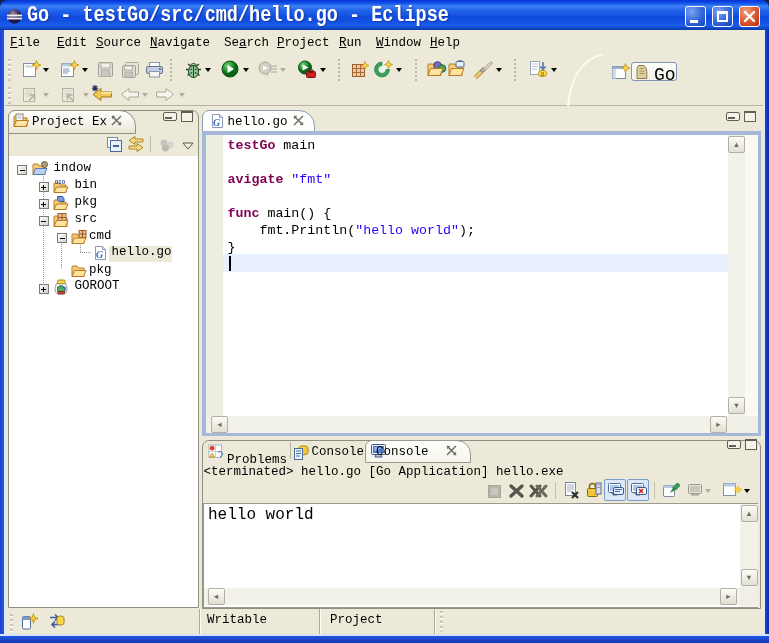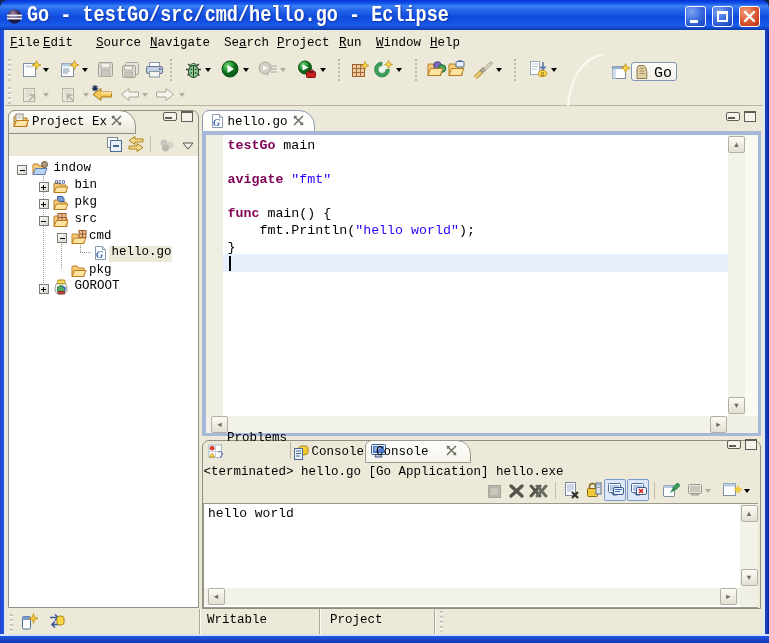--- a/index.html
+++ b/index.html
@@ -52,21 +52,21 @@
 
 <div class="ab" style="left:0;top:30px;width:4px;height:607px;background:linear-gradient(90deg,#1d43cd,#2258e8)"></div>
 <div class="ab" style="left:4px;top:30px;width:1px;height:607px;background:#dce6fb"></div>
 <div class="ab" style="left:763px;top:30px;width:2px;height:607px;background:#dfeafd"></div>
 <div class="ab" style="left:765px;top:30px;width:4px;height:607px;background:linear-gradient(90deg,#1c44c8,#0e2da0)"></div>
 <div class="ab" style="left:0;top:633.5px;width:769px;height:2.5px;background:#d4e2fa"></div>
 <div class="ab" style="left:0;top:636px;width:769px;height:7px;background:linear-gradient(180deg,#2256e2,#1337b0)"></div>
 
 <div class="ab" style="left:5px;top:30px;width:758px;height:24px;background:#ece9d8"></div>
 <div class="ab" style="left:10px;top:36px;white-space:pre"><span class="u">F</span>ile</div>
-<div class="ab" style="left:43px;top:36px"><span class="u">E</span>dit</div>
+<div class="ab" style="left:57px;top:36px"><span class="u">E</span>dit</div>
 <div class="ab" style="left:96px;top:36px"><span class="u">S</span>ource</div>
 <div class="ab" style="left:150px;top:36px"><span class="u">N</span>avigate</div>
 <div class="ab" style="left:224px;top:36px">Se<span class="u">a</span>rch</div>
 <div class="ab" style="left:277px;top:36px"><span class="u">P</span>roject</div>
 <div class="ab" style="left:339px;top:36px"><span class="u">R</span>un</div>
 <div class="ab" style="left:376px;top:36px"><span class="u">W</span>indow</div>
 <div class="ab" style="left:430px;top:36px"><span class="u">H</span>elp</div>
 
 <div id="toolbar" class="ab" style="left:5px;top:54px;width:758px;height:52px;background:#ece9d8;border-bottom:1px solid #b8b49f"></div>
 <div class="grip" style="left:8px;top:59px;height:22px"></div>
@@ -222,21 +222,21 @@
       <path d="M14.5,0.5 L15.7,3.8 L19,5 L15.7,6.2 L14.5,9.5 L13.3,6.2 L10,5 L13.3,3.8 Z" fill="#ffd84a" stroke="#c09018" stroke-width="0.8"></path>
     </svg>
   </div>
 <div class="ab" style="left:631px;top:62px;width:46px;height:19px;border:1px solid #8094b4;border-radius:3px;background:linear-gradient(180deg,#fdfdfa,#f2f0e6)"></div>
 <div class="ico" style="left:635px;top:63.5px">
     <svg width="14" height="16">
       <path d="M3.5,1.5 L9,1.5 Q11.8,4.5 11.8,7.5 L11.8,14.5 L2,14.5 L2,4.5 Z" fill="#dfcfa0" stroke="#8a7a50"></path>
       <path d="M4.5,4.5 h4 M4.5,7 h5 M4.5,9.5 h5" stroke="#a89060" stroke-width="1"></path>
     </svg>
   </div>
-<div class="ab" style="left:654px;top:64.5px;font-size:15px">Go</div>
+<div class="ab" style="left:654px;top:64.5px;font-size:18px">Go</div>
 
 <div class="ico" style="left:21px;top:86px">
     <svg width="19" height="18">
       <rect x="2.5" y="2.5" width="11" height="13" fill="#eceade" stroke="#b4b1a2"></rect>
       <path d="M4.5,5 h7 M4.5,7.5 h7 M4.5,10 h5" stroke="#cdcaba"></path>
       <path d="M8,14.5 L13.5,9 M13.5,14 v-5 h-5" stroke="#b4b1a2" stroke-width="1.6" fill="none"></path>
     </svg>
   </div>
 <div class="dd ddg" style="left:43px;top:93px"></div>
 <div class="ico" style="left:60px;top:86px">
@@ -455,21 +455,21 @@
 
 <div class="ico" style="left:208px;top:444px">
     <svg width="15" height="15">
       <rect x="1" y="1" width="12.5" height="12.5" fill="#fff" stroke="#a8b6c6"></rect>
       <path d="M7.5,1 v12.5 M1,7.5 h12.5" stroke="#c8d2de"></path>
       <circle cx="4.2" cy="4.2" r="2.4" fill="#e04030"></circle>
       <path d="M4.2,9 L6.8,13 L1.6,13 Z" fill="#f7c83a" stroke="#c89018" stroke-width="0.6"></path>
       <path d="M10,8.5 a2.5,2.5 0 1 1 2,4" fill="none" stroke="#4a6a9a"></path>
     </svg>
   </div>
-<div class="ab" style="left:227px;top:431px">Problems</div>
+<div class="ab" style="left:227px;top:453px">Problems</div>
 <div class="ab" style="left:289.5px;top:442px;width:1px;height:17px;background:#b8b5a6"></div>
 <div class="ico" style="left:293px;top:444px">
     <svg width="17" height="16">
       <ellipse cx="10.5" cy="3.8" rx="4.5" ry="2" fill="#f7d84a" stroke="#a8861a"></ellipse>
       <path d="M6,3.8 v5 a4.5,2 0 0 0 9,0 v-5" fill="#f0c830" stroke="#a8861a"></path>
       <rect x="1.5" y="4.5" width="8" height="11" fill="#eaf2fc" stroke="#4a6a9a"></rect>
       <path d="M3,7 h5 M3,9.5 h5 M3,12 h4" stroke="#4a6a9a"></path>
     </svg>
   </div>
 <div class="ab" style="left:311.5px;top:445px">Console</div>
@@ -561,21 +561,21 @@
       <rect x="1.5" y="3.5" width="12" height="12" fill="#fff" stroke="#8191a8"></rect>
       <rect x="1.5" y="3.5" width="12" height="3" fill="#b8cce0"></rect>
       <path d="M14.5,7.5 h3 m-4.5,0 M13,9 h6 m-3,-3 v6" stroke="#c09018" stroke-width="0"></path>
       <path d="M16,6 v7 M12.5,9.5 h7" stroke="#e8b820" stroke-width="2.4"></path>
       <path d="M16,6 v7 M12.5,9.5 h7" stroke="#f7d84a" stroke-width="1.2"></path>
     </svg>
   </div>
 <div class="dd" style="left:744px;top:489px"></div>
 
 <div class="ab" style="left:203px;top:503px;width:555px;height:105px;border:1px solid #9b998d;background:#fff"></div>
-<div class="ab" style="left:208px;top:505.5px;font-size:13px">hello world</div>
+<div class="ab" style="left:208px;top:505.5px;font-size:16px">hello world</div>
 <div class="ab" style="left:740px;top:504px;width:17.5px;height:103px;background:#f3f2e9"></div>
 <div class="sbtn" style="left:740.5px;top:504.5px">▲</div>
 <div class="sbtn" style="left:740.5px;top:569px">▼</div>
 <div class="ab" style="left:204px;top:587.5px;width:536px;height:17px;background:#f3f2e9"></div>
 <div class="sbtn" style="left:207.5px;top:587.5px">◄</div>
 <div class="sbtn" style="left:720px;top:587.5px">►</div>
 <div class="ab" style="left:740px;top:587.5px;width:17.5px;height:17px;background:#f0efe6"></div>
 
 <div class="grip" style="left:10px;top:614px;height:18px"></div>
 <div class="ico" style="left:21px;top:613px">

